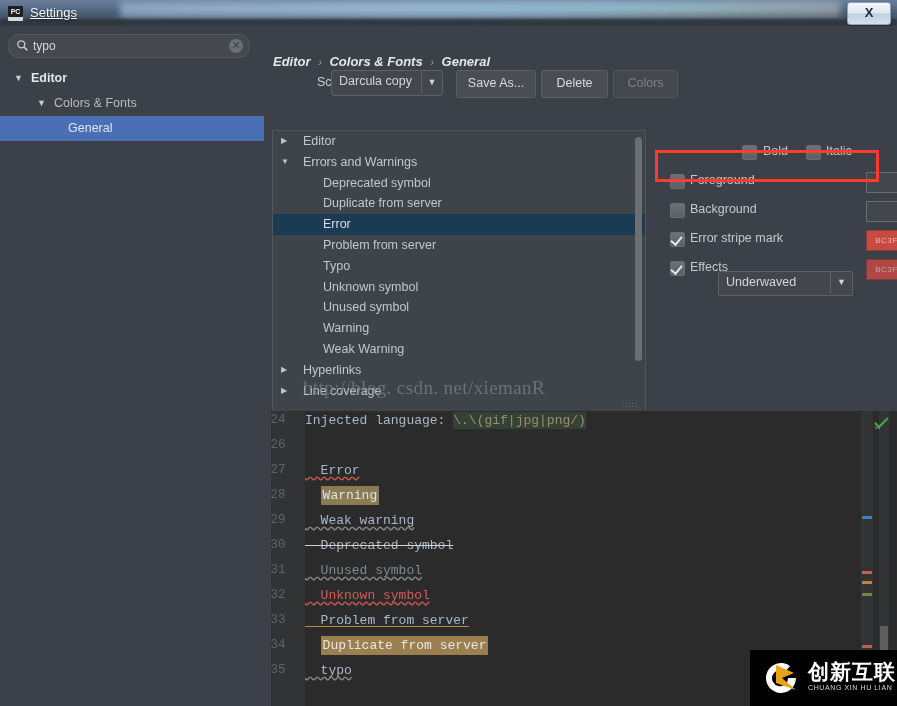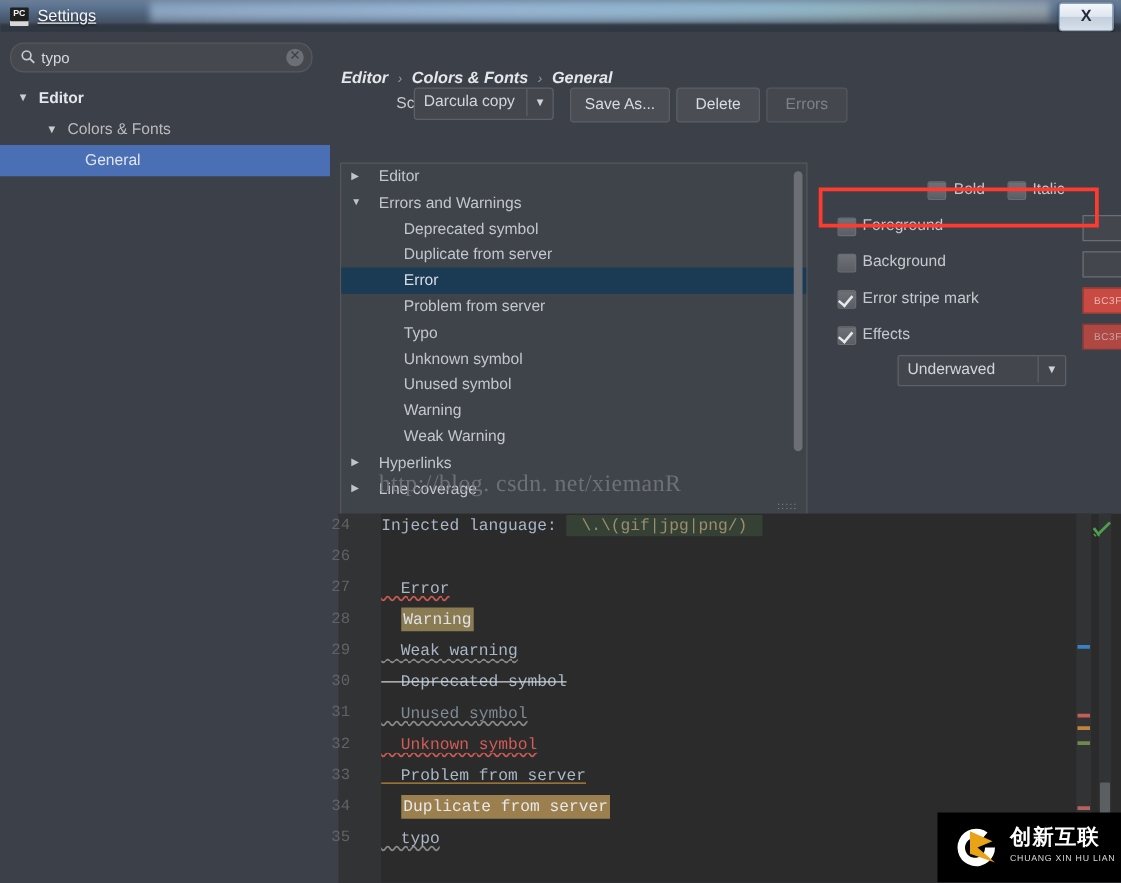--- a/index.html
+++ b/index.html
@@ -155,44 +155,44 @@
     position:absolute;border:3px solid #ff3b30;background:transparent;pointer-events:none;
   }
 
   
   .editor{
     position:absolute;left:271px;top:385px;width:626px;height:321px;background:#2b2b2b;
   }
   .gutter{position:absolute;left:0;top:0;width:34px;height:321px;background:#313335;}
   .codearea{position:absolute;left:34px;top:0;width:558px;height:321px;background:#2b2b2b;}
   .cline{position:relative;height:25px;line-height:25px;font-family:"Liberation Mono", monospace;font-size:13px;}
-  .lnum{position:absolute;left:0;width:26px;text-align:left;color:#606366;font-family:"Liberation Mono", monospace;font-size:12.5px;}
+  .lnum{position:absolute;left:0;width:26px;text-align:center;color:#606366;font-family:"Liberation Mono", monospace;font-size:12.5px;}
   .ctext{position:absolute;left:44px;white-space:pre;color:#a9b7c6;}
-  .hl-green{background:#364135;color:#9a8e6f;padding:1px 12px;}
+  .hl-green{background:#364135;color:#9a8e6f;padding:1px 0;}
   .wavy-red{text-decoration:underline;text-decoration-style:wavy;text-decoration-color:#cc5a52;text-underline-offset:2px;}
   .wavy-gray{text-decoration:underline;text-decoration-style:wavy;text-decoration-color:#8a8a8a;text-underline-offset:2px;}
   .solid-orange{text-decoration:underline;text-decoration-color:#bb8a3c;text-underline-offset:2px;}
   .strike{text-decoration:line-through;text-decoration-color:#cfd2d6;}
   .bg-olive{background:#8a7b52;color:#dfe2e6;padding:2px 2px;}
   .bg-tan{background:#9b7f4e;color:#e6e8ea;padding:2px 2px;}
   .c-red{color:#d35d55;}
   .c-dim{color:#7f8a94;}
 
   .markerbar{position:absolute;right:24px;top:0;width:12px;height:321px;background:#313335;}
   .mk{position:absolute;left:1px;width:10px;height:3px;}
   .vscroll-track{position:absolute;right:8px;top:0;width:10px;height:321px;background:#313335;}
   .vscroll-thumb{position:absolute;right:9px;top:215px;width:8px;height:64px;background:#5c5f61;border-radius:1px;}
   .ok-badge{position:absolute;right:8px;top:6px;width:15px;height:13px;}
 
   .logo{
     position:absolute;left:750px;top:650px;width:147px;height:56px;background:#000;
     overflow:hidden;
   }
   .logo .cn{
-    position:absolute;left:58px;top:8px;font-size:17px;color:#ffffff;font-weight:bold;
+    position:absolute;left:58px;top:8px;font-size:21px;color:#ffffff;font-weight:bold;
     font-family:"DejaVu Sans", sans-serif;letter-spacing:1px;
   }
   .logo .py{
     position:absolute;left:58px;top:34px;font-size:7px;color:#d8d8d8;letter-spacing:.6px;
     font-family:"Liberation Sans", sans-serif;
   }
   .logo .mark{position:absolute;left:10px;top:9px;width:42px;height:38px;}
 </style>
 </head>
 <body>
@@ -247,21 +247,21 @@
       </div>
 
       <div class="schemerow">
         <div class="schemelabel">Scheme:</div>
         <div class="combo" style="left:58px;top:0;width:110px;">
           <span class="cval">Darcula copy</span>
           <span class="carrow">▼</span>
         </div>
         <div class="btn" style="left:183px;top:0;width:78px;">Save As...</div>
         <div class="btn" style="left:268px;top:0;width:65px;">Delete</div>
-        <div class="btn disabled" style="left:340px;top:0;width:63px;">Errors</div>
+        <div class="btn disabled" style="left:340px;top:0;width:63px;">Colors</div>
       </div>
 
       <div class="listbox">
         <div class="lrow">
           <span class="arr">▶</span>
           <span class="txt" style="left:30px">Editor</span>
         </div>
         <div class="lrow">
           <span class="arr">▼</span>
           <span class="txt" style="left:30px">Errors and Warnings</span>
@@ -321,21 +321,21 @@
         <div class="swatch" style="left:210px;top:71px;"></div>
 
         <div class="chk on" style="left:14px;top:102px;"></div>
         <div class="atlabel" style="left:34px;top:101px;">Error stripe mark</div>
         <div class="swatch filled" style="left:210px;top:100px;">BC3F3C</div>
 
         <div class="chk on" style="left:14px;top:131px;"></div>
         <div class="atlabel" style="left:34px;top:130px;">Effects</div>
         <div class="swatch filled" style="left:210px;top:129px;opacity:.82;">BC3F3C</div>
 
-        <div class="effcombo" style="left:62px;top:154px;">
+        <div class="effcombo" style="left:62px;top:141px;">
           <span class="cval">Underwaved</span>
           <span class="carrow">▼</span>
         </div>
       </div>
 
       <div class="annot" style="left:391px;top:124px;width:218px;height:26px;"></div>
 
     </div>
 
     <div class="editor">

